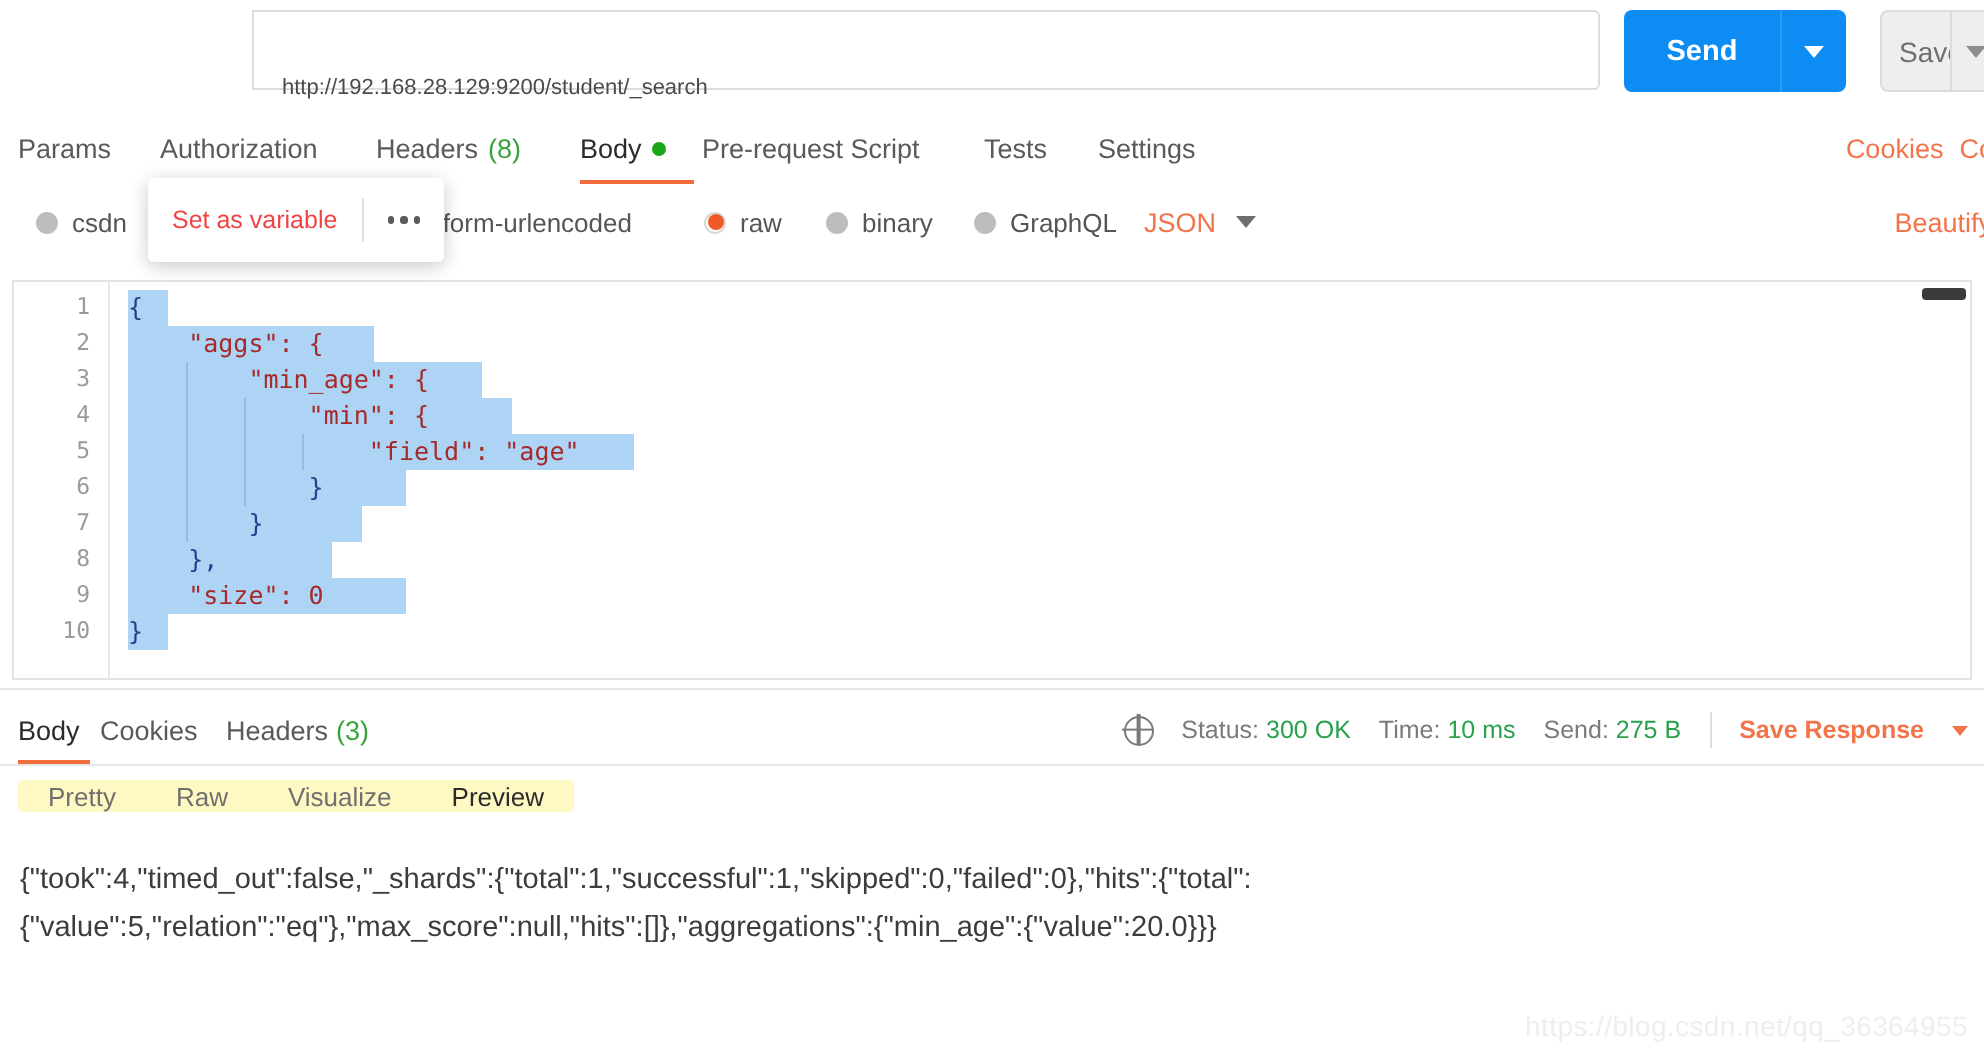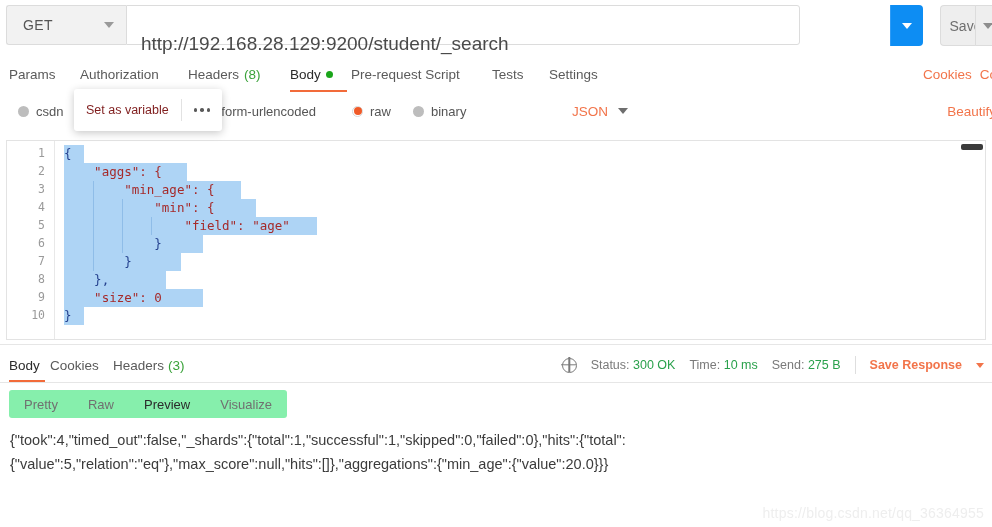--- a/index.html
+++ b/index.html
@@ -24,21 +24,21 @@
   .method-text { font-size:14px; color:#555; letter-spacing:.4px; }
   .caret-dn {
     width:0;height:0;border-left:5px solid transparent;border-right:5px solid transparent;
     border-top:6px solid #9a9a9a;
   }
   .url-box {
     position:absolute; left:126px; top:5px; width:674px; height:40px;
     background:#fff; border:1px solid #dcdcdc; border-radius:0 3px 3px 0;
     display:flex; align-items:center; padding:0 14px;
   }
-  .url-text { font-size:19px; color:#4a4a4a;margin-top:37px; }
+  .url-text { font-size:11px; color:#4a4a4a;margin-top:37px; }
   .send-btn {
     position:absolute; left:812px; top:5px; width:78px; height:41px;
     background:#0d8df3; border-radius:4px 0 0 4px;
     display:flex; align-items:center; justify-content:center;
     color:#fff; font-size:14.5px; font-weight:bold;
   }
   .send-caret {
     position:absolute; left:890px; top:5px; width:33px; height:41px;
     background:#0d8df3; border-radius:0 4px 4px 0;
     display:flex; align-items:center; justify-content:center;
@@ -94,21 +94,21 @@
   .json-sel { position:absolute; top:0; height:34px; display:flex; align-items:center; gap:10px; }
   .json-label { color:#f2744a; font-size:13.5px; }
   .json-caret { width:0;height:0;border-left:5px solid transparent;border-right:5px solid transparent;border-top:6px solid #6e6e6e; }
 
   .popup {
     position:absolute; left:74px; top:89px; width:148px; height:42px;
     background:#fff; border-radius:3px;
     box-shadow:0 2px 9px rgba(0,0,0,.22);
     display:flex; align-items:center; z-index:20;
   }
-  .popup-label { font-size:12.5px; color:#7f1d1d; padding:0 12px; }
+  .popup-label { font-size:12.5px; color:#ef4444; padding:0 12px; }
   .popup-div { width:1px; height:22px; background:#e2e2e2; }
   .popup-dots { flex:1; display:flex; align-items:center; justify-content:center; gap:3px; }
   .popup-dots span { width:3.5px;height:3.5px;border-radius:50%;background:#5a5a5a; }
 
   
   .editor {
     position:absolute; left:6px; top:140px; width:980px; height:200px;
     background:#fff; border:1px solid #e3e3e3; overflow:hidden;
   }
   .gutter {
@@ -151,47 +151,46 @@
   .save-resp { color:#f2744a; font-size:12.5px; font-weight:bold; white-space:nowrap; }
   .save-resp-caret { width:0;height:0;border-left:4px solid transparent;border-right:4px solid transparent;border-top:5px solid #f2744a; }
   .globe { width:15px;height:15px;border:1.4px solid #7a7a7a;border-radius:50%; position:relative; }
   .globe::before { content:''; position:absolute; left:50%; top:-1.4px; width:1.4px; height:14.6px; background:#7a7a7a; transform:translateX(-50%); }
   .globe::after { content:''; position:absolute; top:50%; left:-1.4px; width:14.6px; height:1.4px; background:#7a7a7a; transform:translateY(-50%); }
 
   .hr { position:absolute; left:0; width:992px; height:1px; background:#e6e6e6; }
 
   
   .viewtabs {
-    position:absolute; left:9px; top:390px; height:28px;
-    background:#86efac; border-radius:3px; display:flex; align-items:center;
+    position:absolute; left:9px; top:390px; height:16px;
+    background:#fef9c3; border-radius:3px; display:flex; align-items:center;
   }
   .vtab { padding:0 15px; font-size:13px; color:#707070; height:28px; display:flex; align-items:center; }
   .vtab.active { color:#2b2b2b; }
 
   
   .respbody { position:absolute; left:10px; top:428px; width:975px; }
   .rline { font-size:14.5px; color:#3c3c3c; line-height:24px; white-space:nowrap; }
 
   .watermark {
     position:absolute; right:8px; bottom:6px;
     font-size:14px; color:#eeeeee; letter-spacing:.2px;
   }
 </style>
 </head>
 <body>
 
 <div class="app">
 
   <div class="urlbar">
-    <div class="method-box">
-      <span class="method-text">GET</span>
-      <span class="caret-dn"></span>
-    </div>
     <div class="url-box">
       <span class="url-text">http://192.168.28.129:9200/student/_search</span>
+    </div>
+    <div class="send-btn">
+      <span>Send</span>
     </div>
     <div class="send-caret">
       <i></i>
     </div>
     <div class="save-btn">
       <span>Save</span>
     </div>
     <div class="save-caret">
       <i></i>
     </div>
@@ -242,20 +241,24 @@
       <span class="radio"></span>
       <span>x-www-form-urlencoded</span>
     </div>
     <div class="radio-item" style="left:352px;">
       <span class="radio on"></span>
       <span>raw</span>
     </div>
     <div class="radio-item" style="left:413px;">
       <span class="radio"></span>
       <span>binary</span>
+    </div>
+    <div class="radio-item" style="left:487px;">
+      <span class="radio"></span>
+      <span>GraphQL</span>
     </div>
     <div class="json-sel" style="left:572px;">
       <span class="json-label">JSON</span>
       <span class="json-caret"></span>
     </div>
     <div class="json-sel" style="right:-4px;">
       <span class="orange-link">Beautify</span>
     </div>
   </div>
 
@@ -348,22 +351,22 @@
     <span class="sep-v"></span>
     <span class="save-resp">Save Response</span>
     <span class="save-resp-caret"></span>
   </div>
 
   <div class="hr" style="top:382px;"></div>
 
   <div class="viewtabs">
     <span class="vtab">Pretty</span>
     <span class="vtab">Raw</span>
+    <span class="vtab">Visualize</span>
     <span class="vtab active">Preview</span>
-    <span class="vtab">Visualize</span>
   </div>
 
   <div class="respbody">
     <div class="rline">{"took":4,"timed_out":false,"_shards":{"total":1,"successful":1,"skipped":0,"failed":0},"hits":{"total":</div>
     <div class="rline">{"value":5,"relation":"eq"},"max_score":null,"hits":[]},"aggregations":{"min_age":{"value":20.0}}}</div>
   </div>
 
   <div class="watermark">https://blog.csdn.net/qq_36364955</div>
 </div>
 

